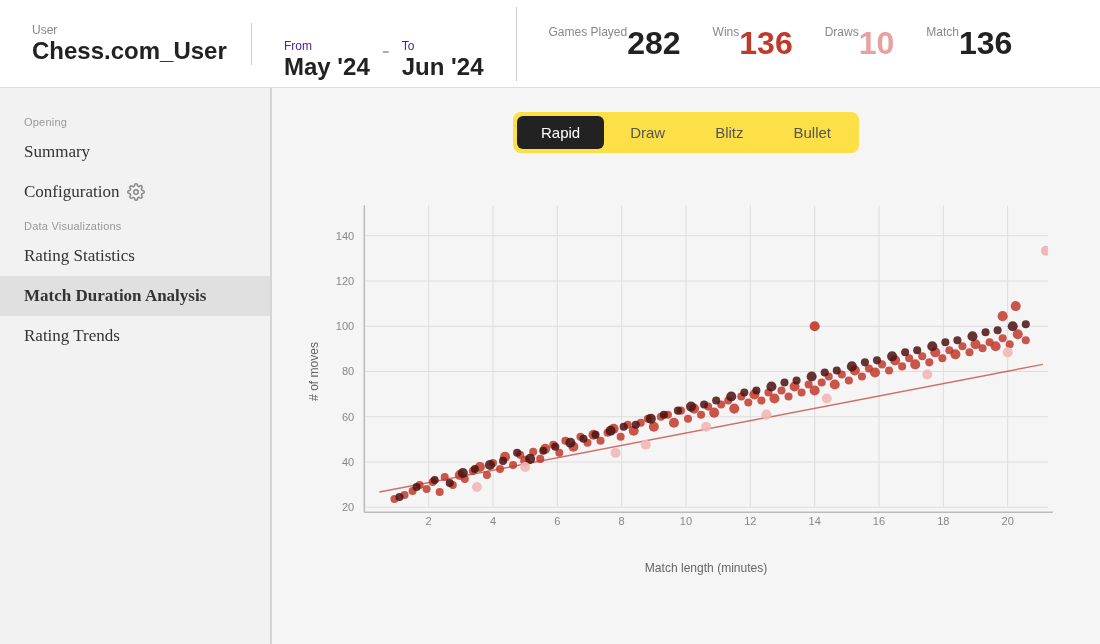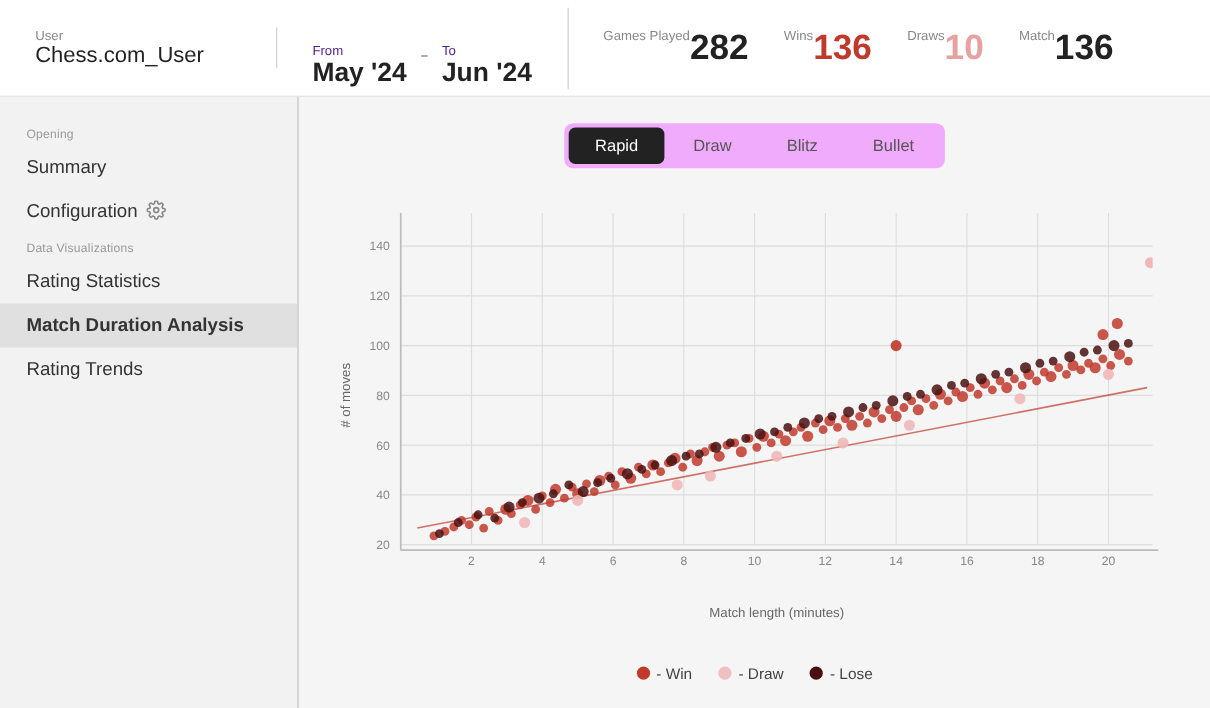--- a/index.html
+++ b/index.html
@@ -27,22 +27,22 @@
       padding-right: 20px;
       border-right: 1px solid #ccc;
       min-width: 220px;
     }
     .header-user .label {
       font-size: 12px;
       color: #888;
       font-weight: 400;
     }
     .header-user .value {
-      font-size: 20px;
-      font-weight: 400;
+      font-size: 24px;
+      font-weight: 700;
       color: #222;
     }
     .header-dates {
       display: flex;
       align-items: center;
       padding: 0 32px;
       border-right: 1px solid #ccc;
       gap: 12px;
     }
     .header-date-group {
@@ -108,23 +108,24 @@
       padding: 8px 24px 4px;
       text-transform: none;
       letter-spacing: 0.02em;
     }
     .sidebar-item {
       padding: 10px 24px;
       font-size: 17px;
       color: #333;
       cursor: pointer;
       display: flex;
-      align-items: flex-start;
+      align-items: center;
       gap: 8px;
       font-weight: 400;
+      font-family: Liberation Serif, serif;
     }
     .sidebar-item.active {
       background: #e0e0e0;
       font-weight: 600;
     }
     .gear-icon {
       width: 18px;
       height: 18px;
       color: #888;
     }
@@ -135,21 +136,21 @@
       background: #f5f5f5;
       padding: 24px 32px;
       display: flex;
       flex-direction: column;
       align-items: center;
     }
 
     
     .tabs {
       display: flex;
-      background: #f0abfc;
+      background: #fde047;
       border-radius: 8px;
       padding: 4px;
       gap: 2px;
       margin-bottom: 0;
       align-self: center;
     }
     .tab {
       padding: 8px 24px;
       border-radius: 6px;
       font-size: 15px;
@@ -497,29 +498,15 @@
         <circle cx="340" cy="248" r="5" fill="#f0b8b8" opacity="0.9"></circle>
         <circle cx="400" cy="230" r="5" fill="#f0b8b8" opacity="0.9"></circle>
         <circle cx="460" cy="218" r="5" fill="#f0b8b8" opacity="0.9"></circle>
         <circle cx="520" cy="202" r="5" fill="#f0b8b8" opacity="0.9"></circle>
         <circle cx="620" cy="178" r="5" fill="#f0b8b8" opacity="0.9"></circle>
         <circle cx="700" cy="156" r="5" fill="#f0b8b8" opacity="0.9"></circle>
         </g>
       </svg>
     </div>
 
-    <div class="legend">
-      <div class="legend-item">
-        <div class="legend-dot win"></div>
-        <span>- Win</span>
-      </div>
-      <div class="legend-item">
-        <div class="legend-dot draw"></div>
-        <span>- Draw</span>
-      </div>
-      <div class="legend-item">
-        <div class="legend-dot lose"></div>
-        <span>- Lose</span>
-      </div>
-    </div>
   </div>
 
 </div>
 
 </body></html>

